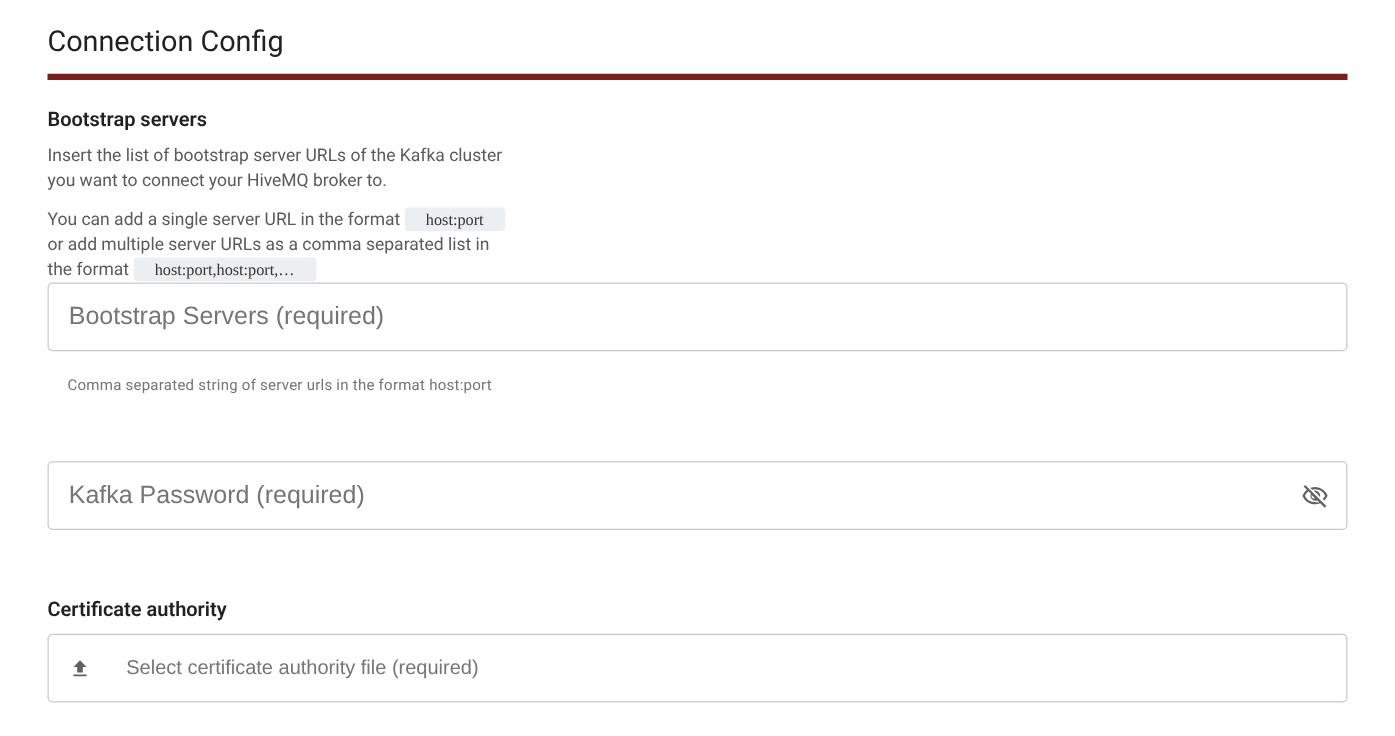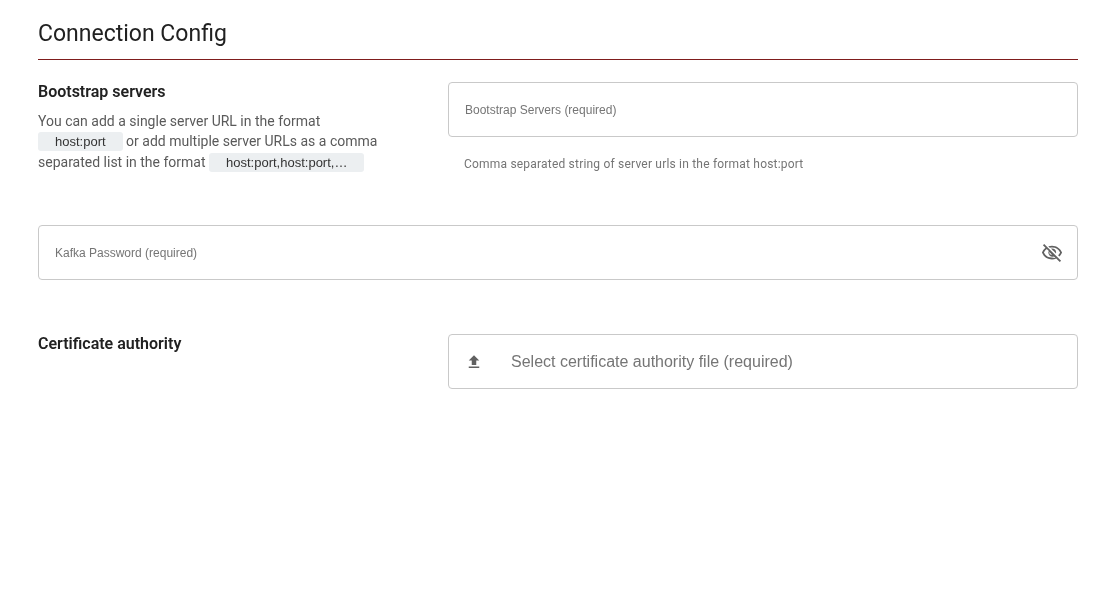--- a/index.html
+++ b/index.html
@@ -11,26 +11,27 @@
     font-family: -apple-system, BlinkMacSystemFont, "Segoe UI", Roboto, "Helvetica Neue", Arial, sans-serif;
     background: #fff;
     color: #212121;
     padding: 20px 38px;
   }
   .page-title {
     font-size: 23px;
     font-weight: 400;
     color: #212121;
     padding-bottom: 12px;
-    border-bottom: 1px solid #7f1d1d;
+    border-bottom: 5px solid #7f1d1d;
     margin-bottom: 22px;
   }
   .section {
     display: flex;
     margin-bottom: 30px;
+    flex-direction: column;
   }
   .section-left {
     width: 410px;
     flex-shrink: 0;
     padding-right: 40px;
   }
   .section-title {
     font-size: 16px;
     font-weight: 600;
     color: #212121;
@@ -42,37 +43,37 @@
     color: #5a5a5a;
     margin-bottom: 10px;
   }
   .section-desc:last-child {
     margin-bottom: 0;
   }
   .inline-code {
     background: #eceff1;
     padding: 2px 17px;
     border-radius: 3px;
-    font-family: Liberation Sans, sans-serif;
+    font-family: Liberation Serif, serif;
     font-size: 13px;
     color: #333;
   }
   .section-right {
     flex: 1;
   }
   .input-wrap {
     margin-bottom: 24px;
   }
   .text-input {
     width: 100%;
     height: 55px;
     border: 1px solid #c9c9c9;
     border-radius: 4px;
     padding: 0 16px;
-    font-size: 12px;
+    font-size: 20px;
     color: #676767;
     outline: none;
     background: #fff;
   }
   .text-input::placeholder {
     color: #757575;
   }
   .input-hint {
     font-size: 12px;
     color: #757575;
@@ -123,20 +124,21 @@
   }
 </style>
 </head>
 <body>
 
 <h1 class="page-title">Connection Config</h1>
 
 <div class="section">
   <div class="section-left">
     <div class="section-title">Bootstrap servers</div>
+    <p class="section-desc">Insert the list of bootstrap server URLs of the Kafka cluster you want to connect your HiveMQ broker to.</p>
     <p class="section-desc">
       <span>You can add a single server URL in the format </span><span class="inline-code">host:port</span><span> or add multiple server URLs as a comma separated list in the format </span><span class="inline-code">host:port,host:port,…</span>
     </p>
   </div>
   <div class="section-right">
     <div class="input-wrap">
       <input type="text" class="text-input" placeholder="Bootstrap Servers (required)" style="">
       <div class="input-hint">Comma separated string of server urls in the format host:port</div>
     </div>
   </div>

